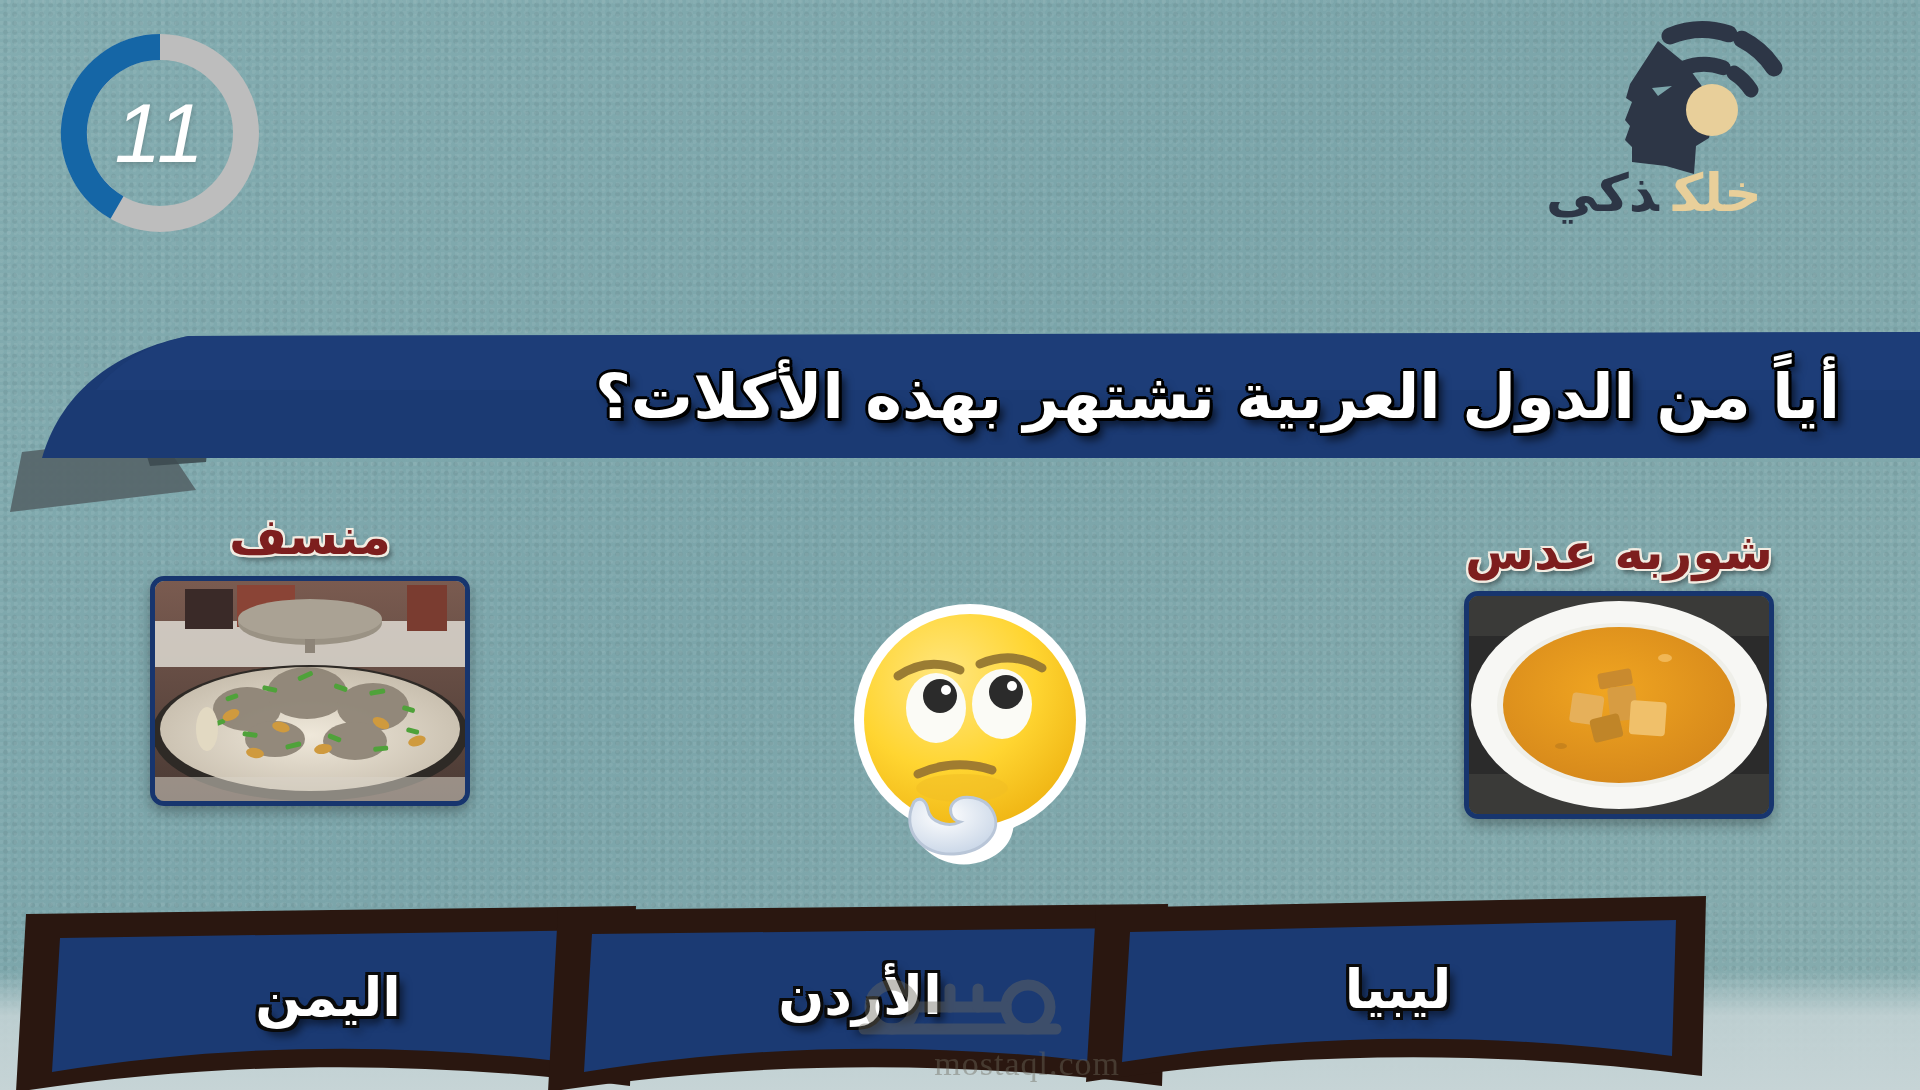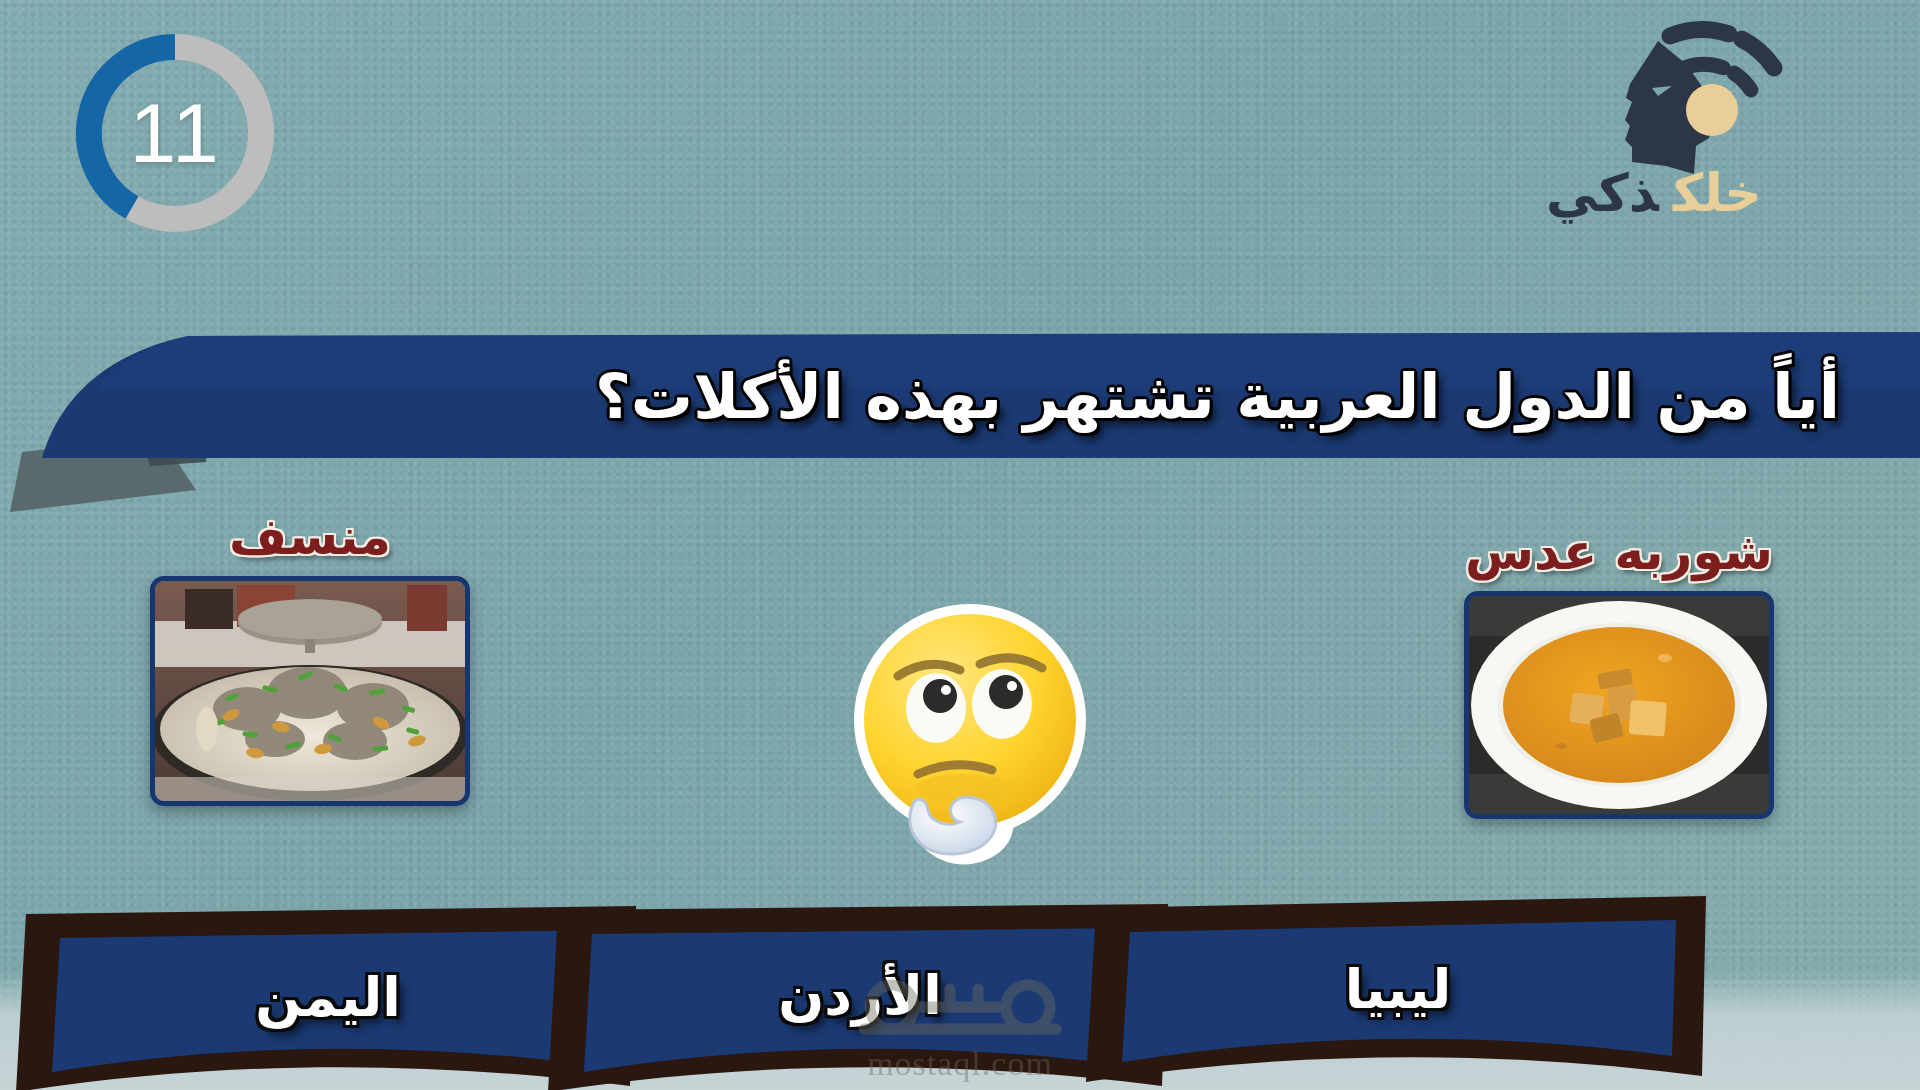--- a/index.html
+++ b/index.html
@@ -19,21 +19,21 @@
     background-size: 7px 7px, 9px 9px, 11px 11px, 100% 100%;
   }
 
   
   .floor{
     position:absolute; left:0; right:0; bottom:0; height:120px;
     background:linear-gradient(180deg, rgba(200,214,216,.0) 0%, rgba(199,213,215,.85) 38%, #c6d4d6 100%);
   }
 
   
-  .timer{ position:absolute; left:64px; top:22px; width:222px; height:222px; }
+  .timer{ position:absolute; left:49px; top:22px; width:222px; height:222px;font-style:italic; }
   .timer svg{ display:block; }
   .timer .num{
     position:absolute; inset:0; display:flex; align-items:center; justify-content:center;
     color:#ffffff; font-size:84px; font-weight:400; letter-spacing:2px;
     font-family:"Liberation Sans", sans-serif;
     text-shadow:0 2px 5px rgba(0,0,0,.22);
   }
 
   
   .logo{ position:absolute; right:74px; top:6px; width:300px; height:235px; }
@@ -102,21 +102,21 @@
   .ans-2{ left:540px;  top:898px; }
   .ans-3{ left:1078px; top:892px; }
 
   
   .watermark{
     position:absolute; left:800px; top:955px; width:320px; height:130px;
     opacity:.42; pointer-events:none;
   }
   .watermark svg{ display:block; }
   .wm-text{
-    position:absolute; left:0; right:0; bottom:2px; text-align:center;
+    position:absolute; left:0; right:0; bottom:2px; text-align:right;
     direction:ltr; font-family:"Liberation Serif", serif;
     font-size:34px; color:#6d6a5e; letter-spacing:1px;
   }
 </style>
 </head>
 <body>
 
 <div id="stage">
 
   <div class="floor"></div>

